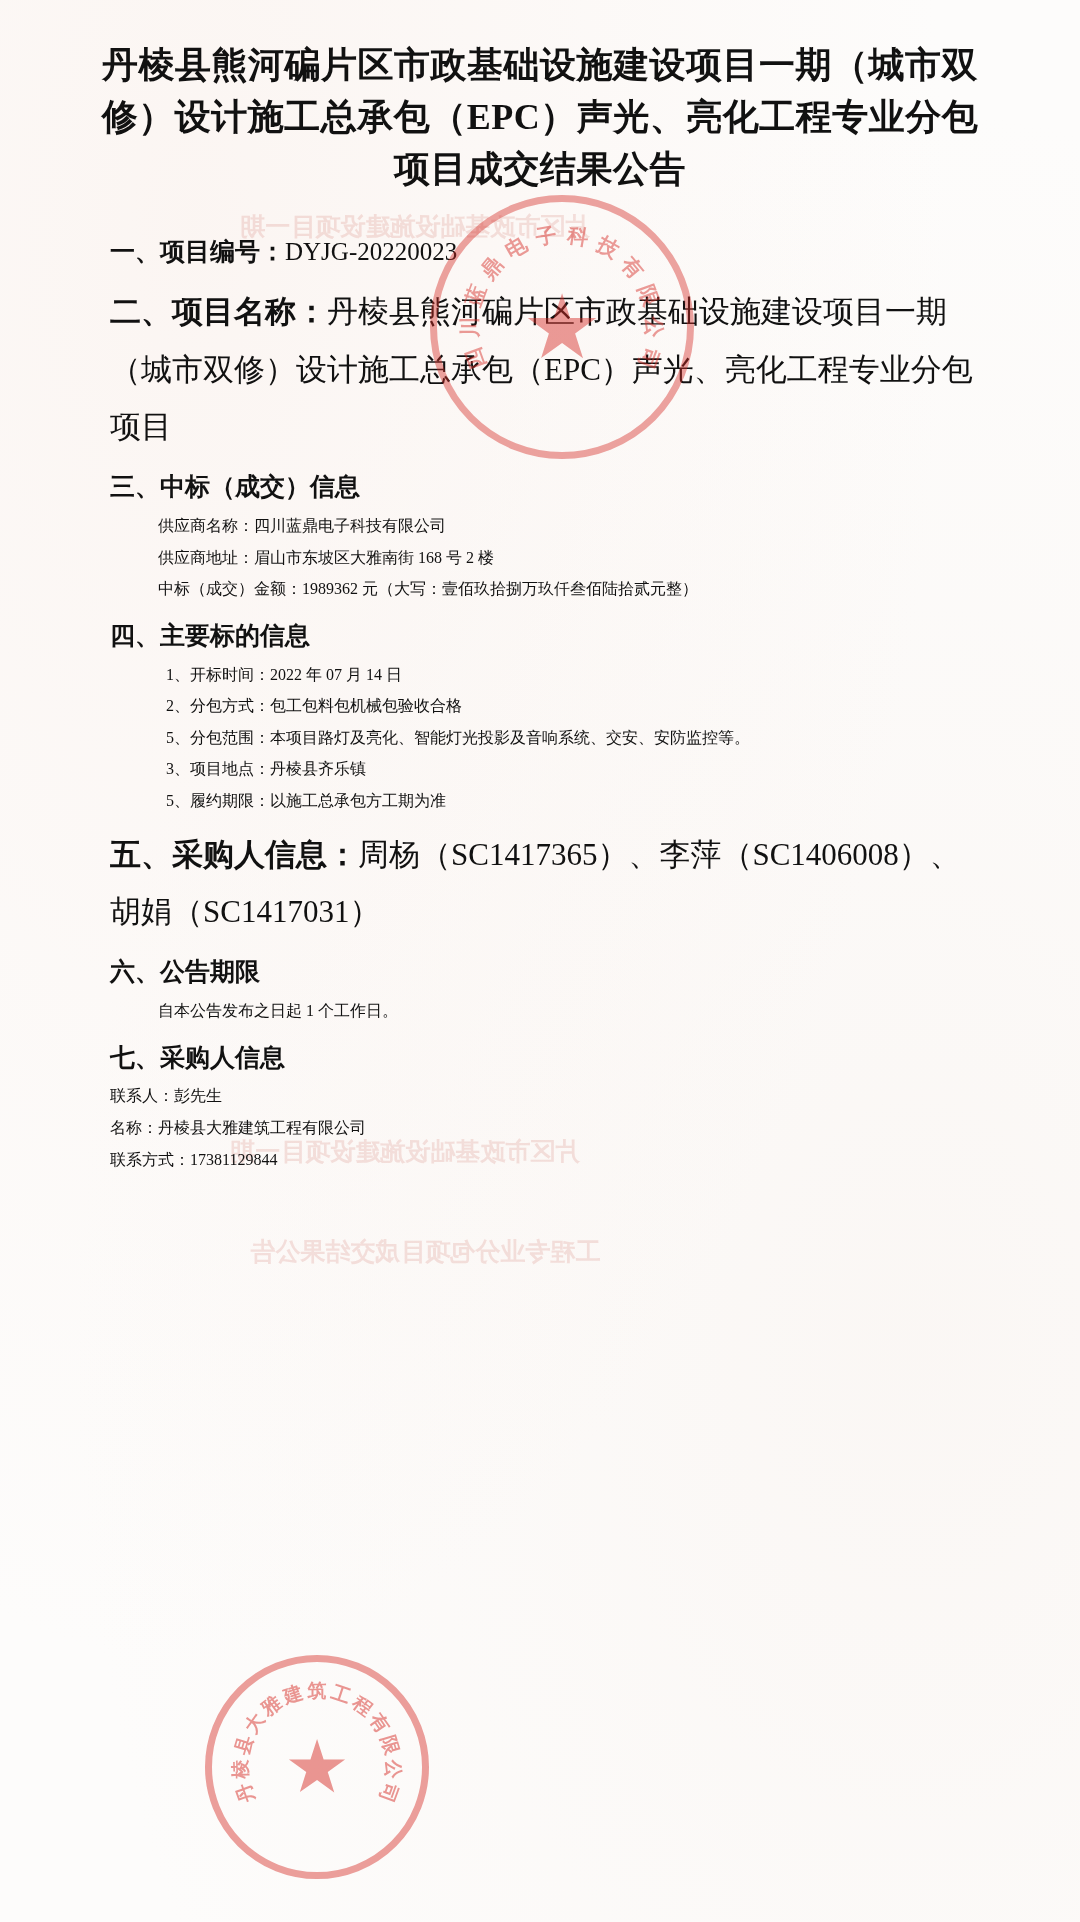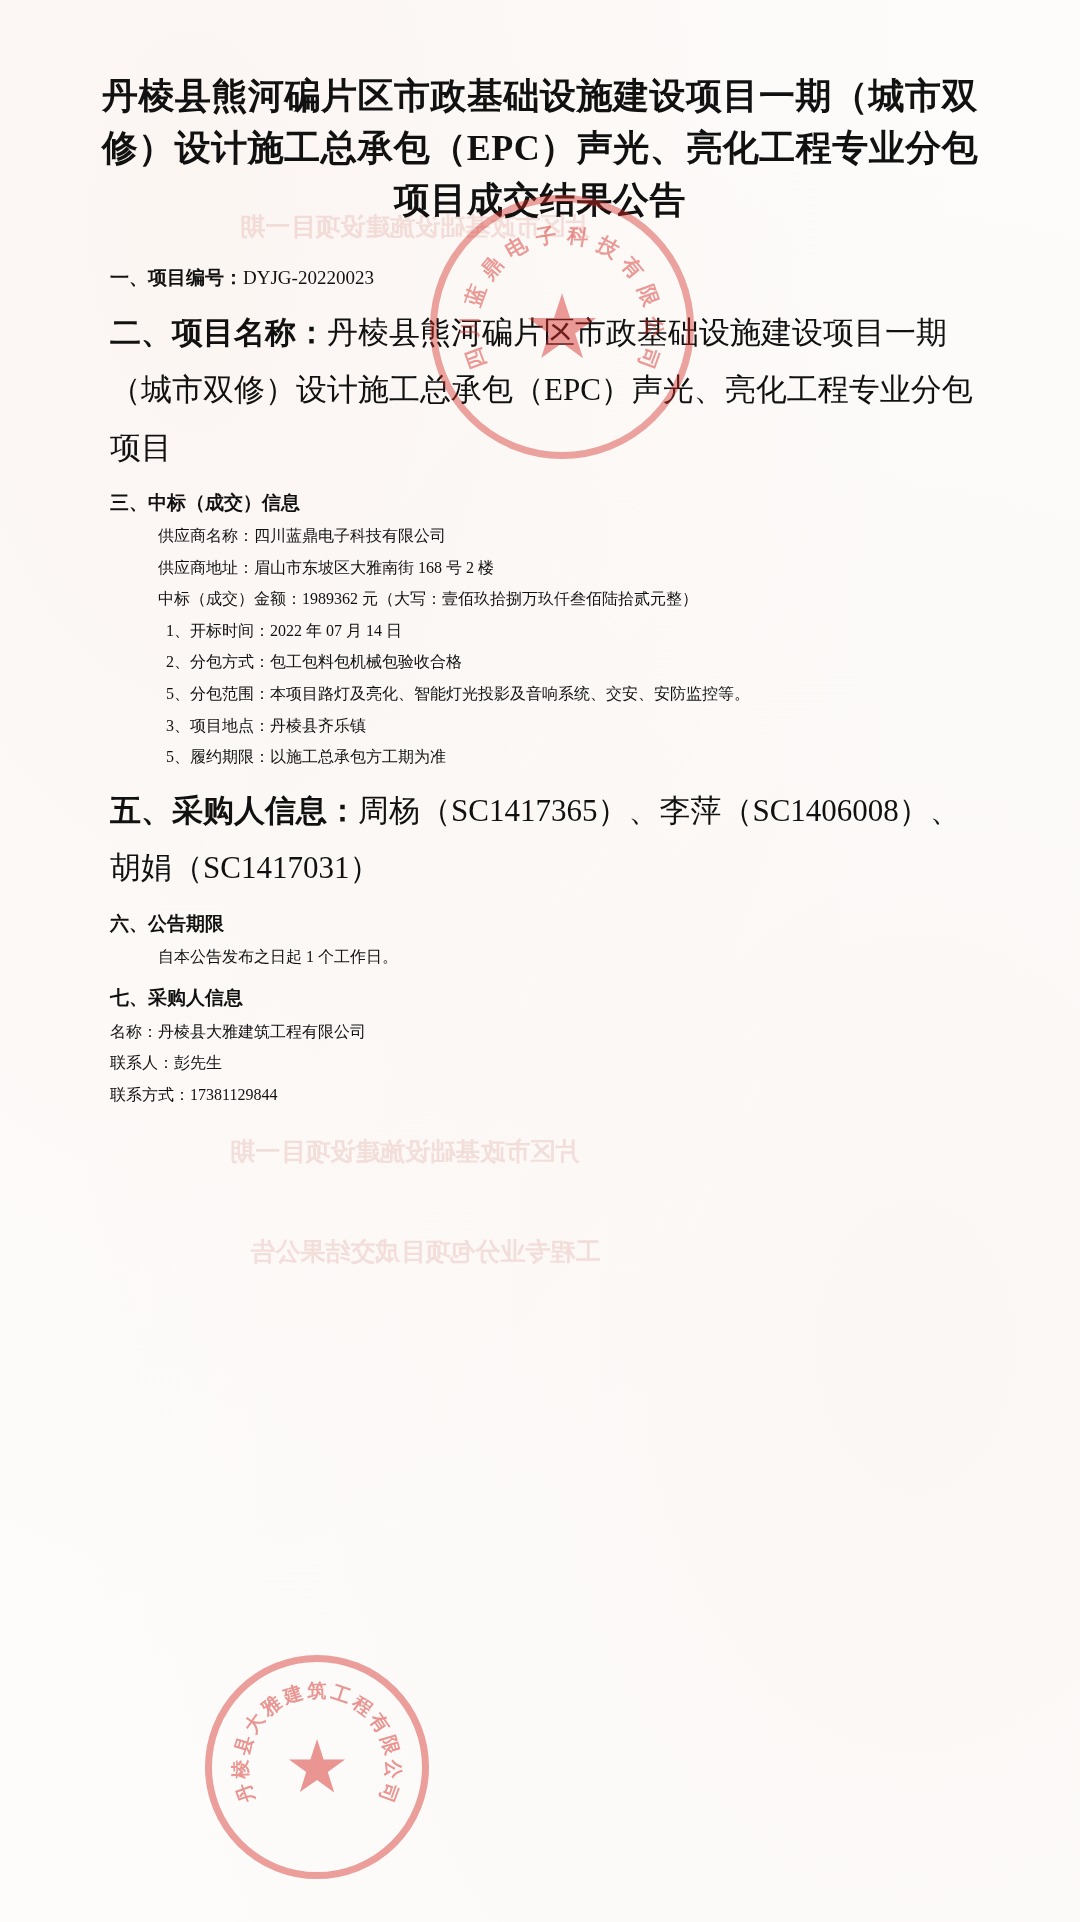--- a/index.html
+++ b/index.html
@@ -27,35 +27,35 @@
     position: absolute;
     inset: 0;
     pointer-events: none;
     background:
       radial-gradient(ellipse at 18% 12%, rgba(250,240,235,0.55) 0%, rgba(255,255,255,0) 60%),
       radial-gradient(ellipse at 85% 70%, rgba(248,242,238,0.5) 0%, rgba(255,255,255,0) 65%);
   }
 
   .content {
     position: relative;
-    padding: 56px 92px 0 92px;
+    padding: 25px 92px 0 92px;
     box-sizing: border-box;
   }
 
   h1.doc-title {
     font-size: 36px;
     font-weight: bold;
     line-height: 1.45;
     text-align: center;
     margin: 14px 6px 34px 6px;
     letter-spacing: 0.5px;
   }
 
   .sec-head {
-    font-size: 19px;
+    font-size: 25px;
     font-weight: bold;
     line-height: 1.75;
     margin: 10px 0 2px 18px;
   }
   .sec-head .sec-value {
     font-weight: normal;
   }
 
   .para {
     font-size: 16px;
@@ -164,36 +164,37 @@
 
     <div class="inline-head">
       <span>二、项目名称：</span><span class="body-txt">丹棱县熊河碥片区市政基础设施建设项目一期（城市双修）设计施工总承包（EPC）声光、亮化工程专业分包项目</span>
     </div>
 
     <div class="sec-head">三、中标（成交）信息</div>
     <div class="para indent1">供应商名称：四川蓝鼎电子科技有限公司</div>
     <div class="para indent1">供应商地址：眉山市东坡区大雅南街 168 号 2 楼</div>
     <div class="para indent1">中标（成交）金额：1989362 元（大写：壹佰玖拾捌万玖仟叁佰陆拾贰元整）</div>
 
+    <div class="sec-head">四、主要标的信息</div>
     <div class="para indent2">1、开标时间：2022 年 07 月 14 日</div>
     <div class="para indent2">2、分包方式：包工包料包机械包验收合格</div>
     <div class="para indent2">5、分包范围：本项目路灯及亮化、智能灯光投影及音响系统、交安、安防监控等。</div>
     <div class="para indent2">3、项目地点：丹棱县齐乐镇</div>
     <div class="para indent2">5、履约期限：以施工总承包方工期为准</div>
 
     <div class="inline-head">
       <span>五、采购人信息：</span><span class="body-txt">周杨（SC1417365）、李萍（SC1406008）、胡娟（SC1417031）</span>
     </div>
 
     <div class="sec-head">六、公告期限</div>
     <div class="para indent1">自本公告发布之日起 1 个工作日。</div>
 
     <div class="sec-head">七、采购人信息</div>
+    <div class="para flush">联系人：彭先生</div>
     <div class="para flush">名称：丹棱县大雅建筑工程有限公司</div>
-    <div class="para flush">联系人：彭先生</div>
     <div class="para flush">联系方式：17381129844</div>
 
   </div>
 
   <div class="seal seal-top">
     <div class="ring-text">
         <span style="transform: translate(-86.4517px, 31.4659px) rotate(250deg) translate(-50%, -50%);">四</span>
         <span style="transform: translate(-92px, 1.12668e-14px) rotate(270deg) translate(-50%, -50%);">川</span>
         <span style="transform: translate(-86.4517px, -31.4659px) rotate(290deg) translate(-50%, -50%);">蓝</span>
         <span style="transform: translate(-70.4761px, -59.1365px) rotate(310deg) translate(-50%, -50%);">鼎</span>

